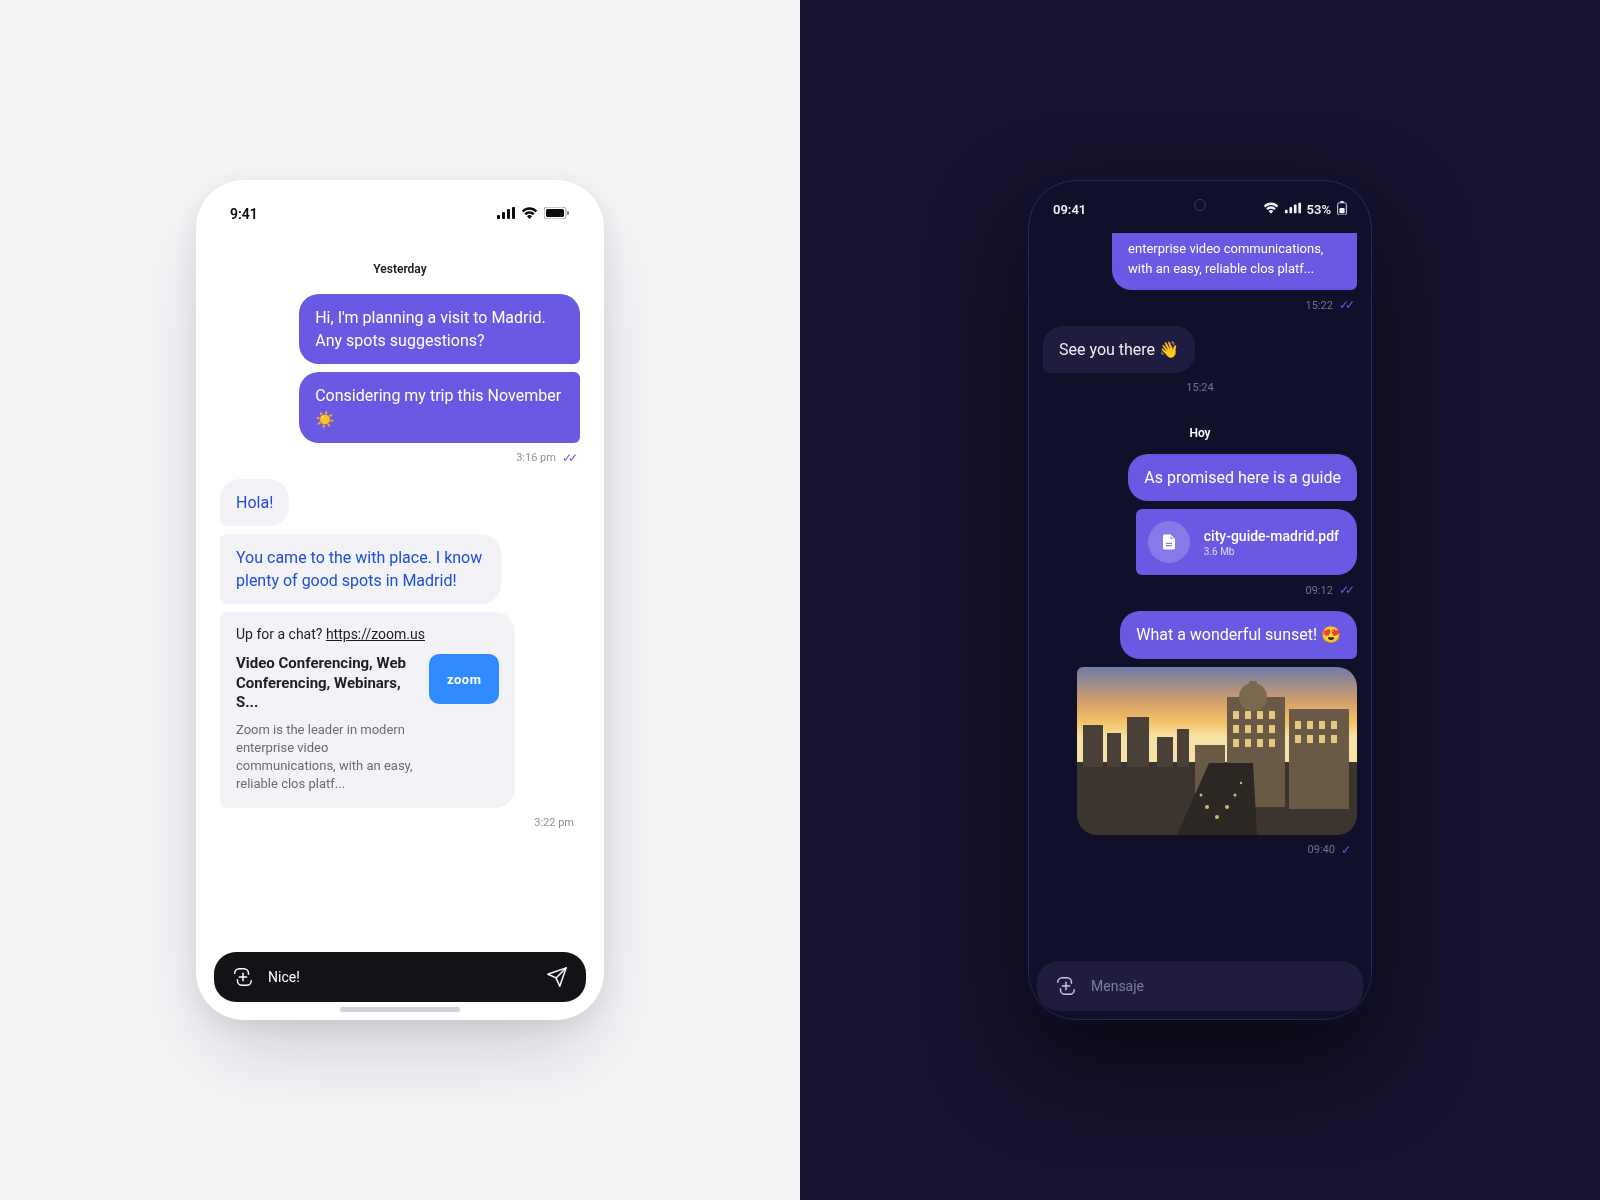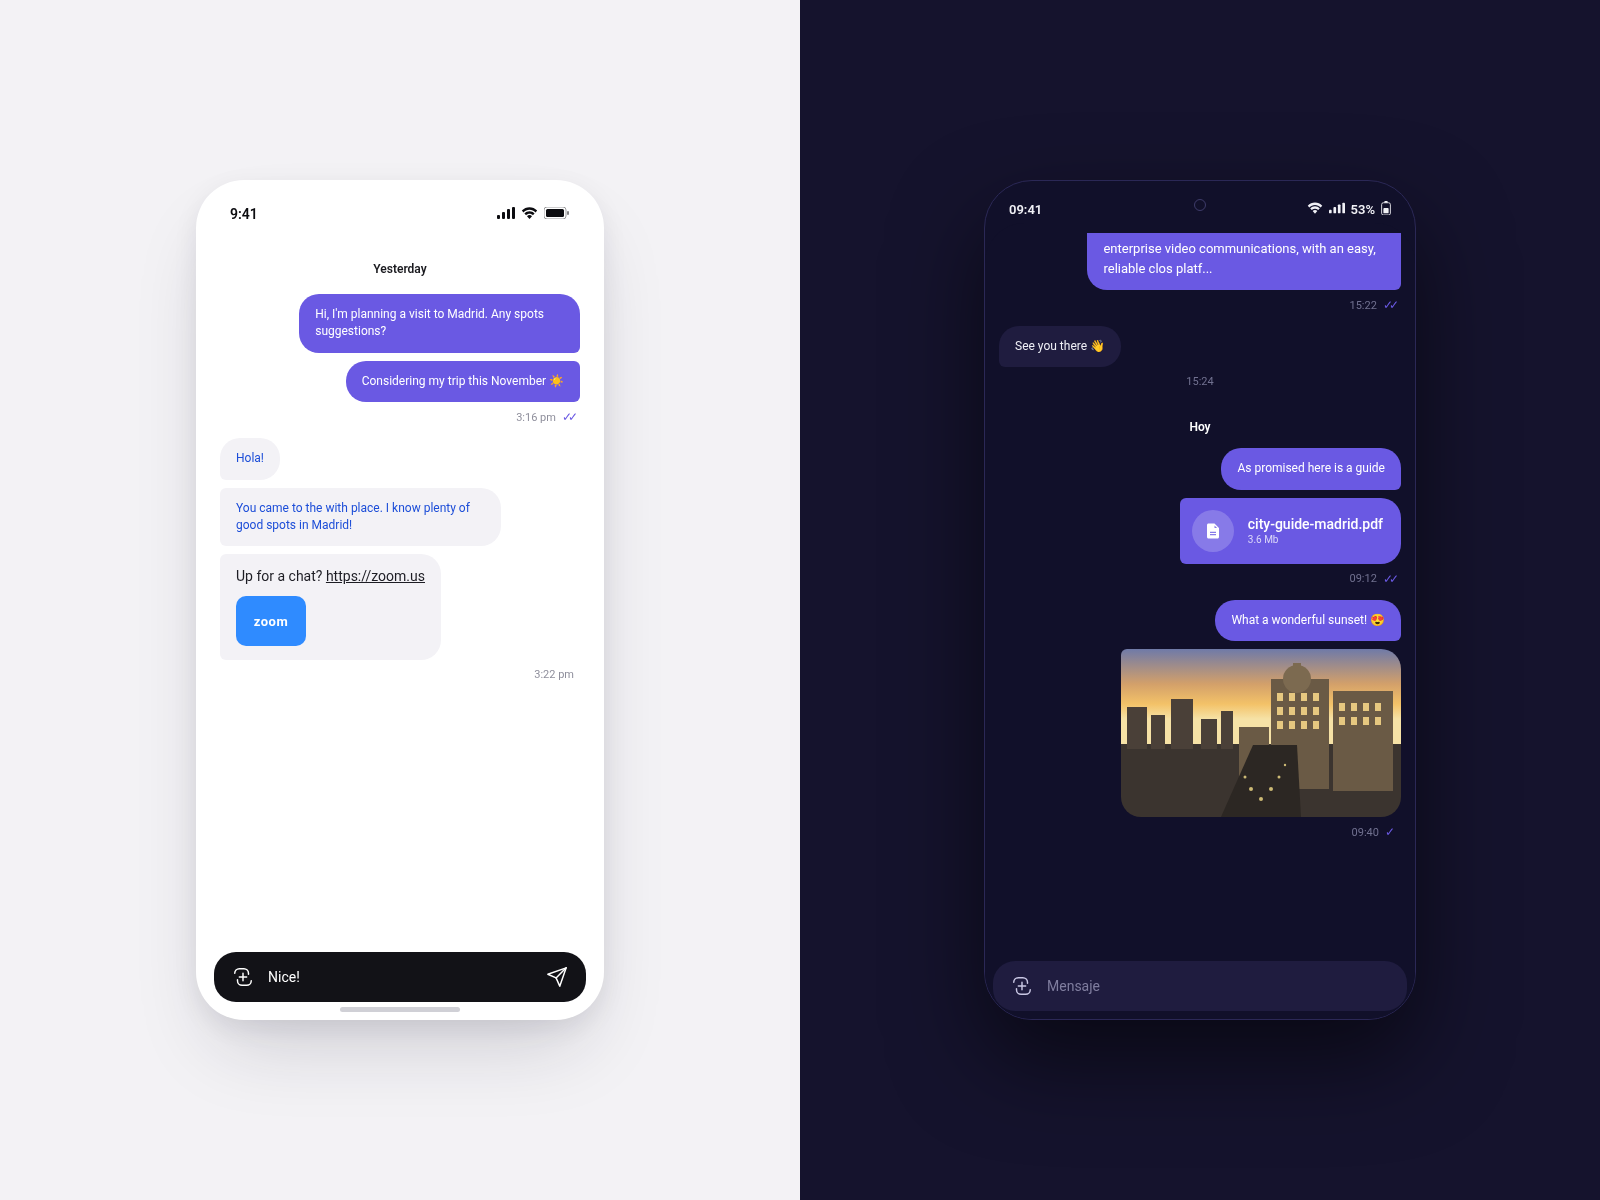--- a/index.html
+++ b/index.html
@@ -19,21 +19,21 @@
     display: flex; flex-direction: column;
     overflow: hidden;
   }
   .phone.light {
     width: 408px; height: 840px;
     background: #ffffff;
     box-shadow: 0 40px 80px -20px rgba(26,26,50,.18), 0 8px 24px rgba(26,26,50,.08);
     padding: 10px;
   }
   .phone.dark {
-    width: 432px; height: 840px;
+    width: 344px; height: 840px;
     background: #11102a;
     border: 1px solid #2b2856;
     box-shadow: 0 40px 90px rgba(0,0,0,.55);
     padding: 0;
   }
 
   
   .notch {
     position: absolute; top: 0; left: 50%; transform: translateX(-50%);
     width: 190px; height: 28px; background: #fff; border-bottom-left-radius: 20px; border-bottom-right-radius: 20px;
@@ -57,21 +57,21 @@
   .phone.dark  .screen { background:#11102a; }
   .messages { flex:1; overflow:hidden; padding: 6px 14px 8px; display:flex; flex-direction:column; }
 
   .divider { text-align:center; font-size:12px; font-weight:600; color:#1a1a1f; margin: 28px 0 14px; }
   .phone.dark .divider { color:#fff; font-weight:600; margin: 22px 0 10px; }
 
   
   .row { display:flex; margin: 4px 0; }
   .row.out { justify-content:flex-end; }
   .row.in  { justify-content:flex-start; }
-  .bubble { max-width: 78%; padding: 12px 16px; font-size:12px; line-height:1.45; }
+  .bubble { max-width: 78%; padding: 12px 16px; font-size:16px; line-height:1.45; }
   .row.out .bubble { background:#6a59e3; color:#fff; border-radius: 20px 20px 6px 20px; }
   .row.in  .bubble { background:#f3f2f6; color:#1d4ed8; border-radius: 20px 20px 20px 6px; }
   .row.out + .row.out .bubble { border-top-right-radius: 6px; }
   .row.in  + .row.in  .bubble { border-top-left-radius: 6px; }
   .phone.dark .row.in .bubble { background:#1f1c3f; color:#efeff6; }
   .phone.dark .row.out .bubble { background:#6a59e3; }
 
   .meta { font-size:11px; color:#8f8f9c; margin: 4px 0 10px; display:flex; align-items:center; gap:6px; }
   .meta.out { justify-content:flex-end; padding-right:6px; }
   .phone.dark .meta { color:#717190; }
@@ -168,20 +168,24 @@
         <div class="row in">
             <div class="bubble">You came to the with place. I know plenty of good spots in Madrid!</div>
           </div>
 
         <div class="row in">
           <div class="linkcard">
             <div class="lc-top">
               <span>Up for a chat? </span><a href="#">https://zoom.us</a>
             </div>
             <div class="lc-body">
+              <div style="flex:1">
+                <div class="lc-title">Video Conferencing, Web Conferencing, Webinars, S...</div>
+                <div class="lc-desc">Zoom is the leader in modern enterprise video communications, with an easy, reliable clos platf...</div>
+              </div>
               <div class="lc-thumb">zoom</div>
             </div>
           </div>
         </div>
         <div class="meta out">
           <span>3:22 pm</span>
         </div>
       </div>
 
       <div class="inputbar">

